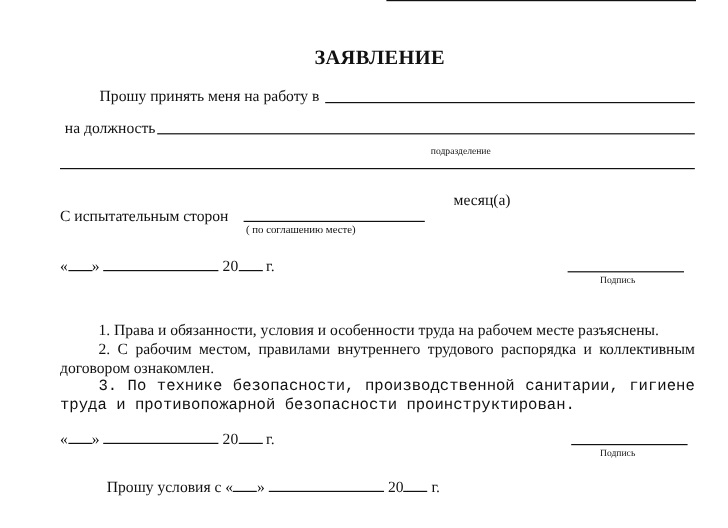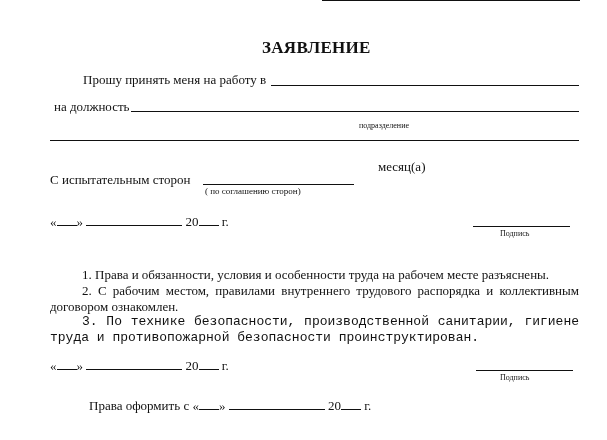--- a/index.html
+++ b/index.html
@@ -29,21 +29,21 @@
 <div class="abs small" style="left:359px; top:87px;margin-top:34px;">подразделение</div>
 
 <div class="abs" style="left:54px; top:99px;">на должность</div>
 <div class="line" style="left:131px; top:111px; width:448px;"></div>
 
 <div class="line" style="left:50px; top:140px; width:529px;"></div>
 
 <div class="abs" style="left:50px; top:172px;">С испытательным сторон</div>
 <div class="line" style="left:203px; top:184px; width:151px;"></div>
 <div class="abs" style="left:358px; top:159px;margin-left:20px;">месяц(а)</div>
-<div class="abs smaller" style="left:205px; top:186px;">( по соглашению сторон)</div>
+<div class="abs smaller" style="left:205px; top:186px;">( по соглашению месте)</div>
 
 <div class="abs" style="left:50px; top:214px;">
   <span>«</span><span class="u" style="width:20px;"></span><span>»</span>
   <span class="u" style="width:96px;"></span>
   <span>20</span><span class="u" style="width:20px;"></span>
   <span>г.</span>
 </div>
 
 <div class="line" style="left:473px; top:226px; width:97px;"></div>
 <div class="abs small" style="left:500px; top:229px;">Подпись</div>
@@ -65,18 +65,18 @@
   <span>«</span><span class="u" style="width:20px;"></span><span>»</span>
   <span class="u" style="width:96px;"></span>
   <span>20</span><span class="u" style="width:20px;"></span>
   <span>г.</span>
 </div>
 
 <div class="line" style="left:476px; top:370px; width:97px;"></div>
 <div class="abs small" style="left:500px; top:373px;">Подпись</div>
 
 <div class="abs" style="left:89px; top:398px;">
-  <span>Права оформить с</span>
+  <span>Прошу условия с</span>
   <span>«</span><span class="u" style="width:20px;"></span><span>»</span>
   <span class="u" style="width:96px;"></span>
   <span>20</span><span class="u" style="width:20px;"></span>
   <span>г.</span>
 </div>
 
 </body></html>

